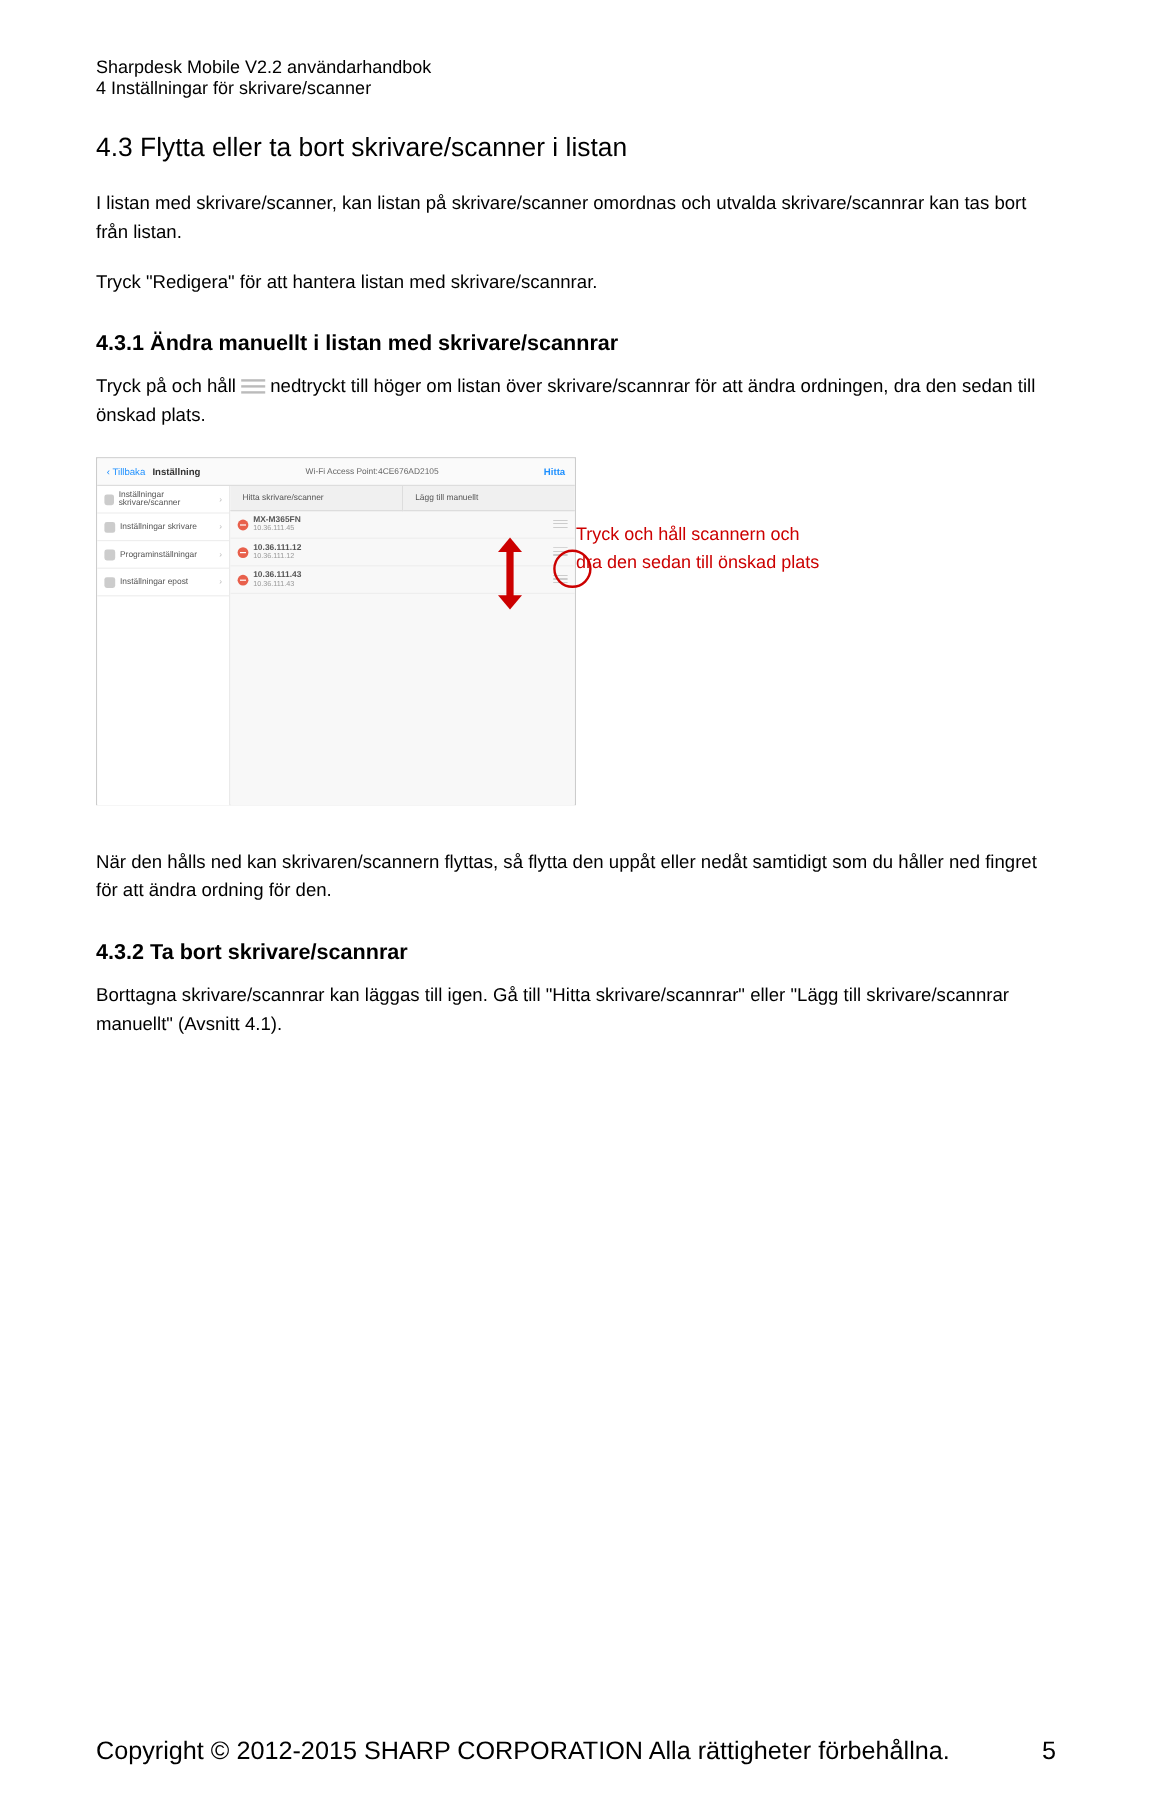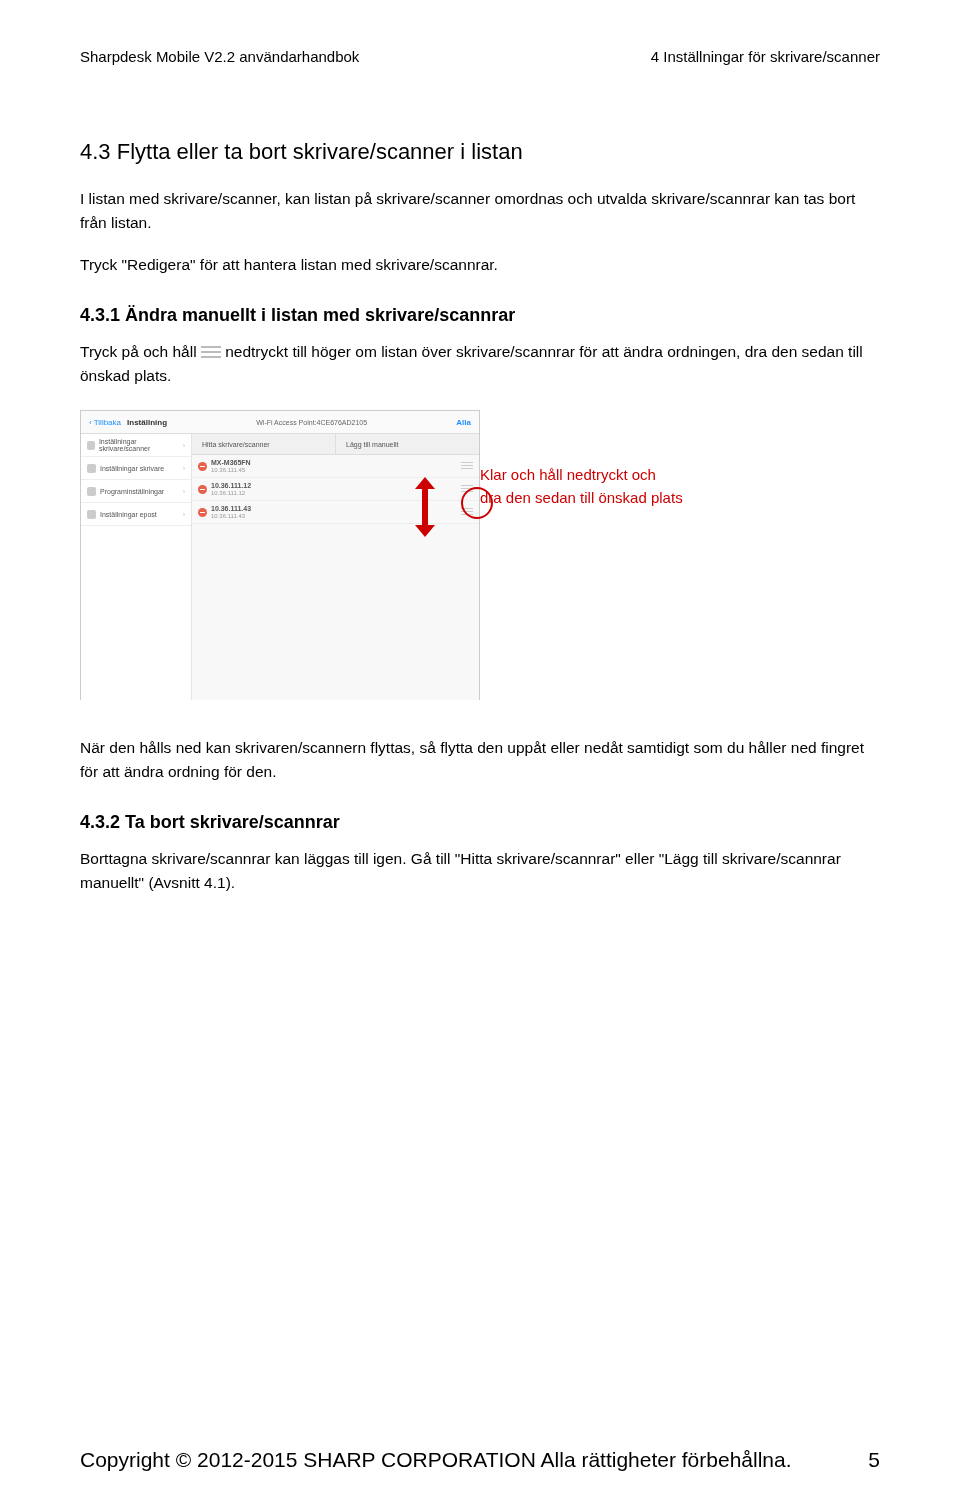--- a/index.html
+++ b/index.html
@@ -16,21 +16,22 @@
   .page {
     padding: 48px 80px 40px 80px;
     box-sizing: border-box;
     height: 100%;
     position: relative;
   }
   .header-row {
     display: flex;
     justify-content: space-between;
     font-size: 15px;
-    margin-bottom: 74px;
+    margin-bottom: 28px;
+    flex-direction: column;
   }
   h2.section-hd {
     font-size: 22px;
     font-weight: normal;
     margin: 0 0 22px 0;
   }
   p.body {
     font-size: 15.5px;
     line-height: 1.55;
     margin: 0 0 18px 0;
@@ -223,21 +224,21 @@
     <span class="inline-icon-hamburger"><span></span></span>
     <span> nedtryckt till höger om listan över skrivare/scannrar för att ändra ordningen, dra den sedan till önskad plats.</span>
   </p>
 
   <div class="mockup-wrap">
     <div class="mockup">
       <div class="mockup-top">
         <span class="back">‹ <span>Tillbaka</span></span>
         <span style="margin-left:6px;font-weight:bold;color:#333;">Inställning</span>
         <span class="center">Wi-Fi Access Point:4CE676AD2105</span>
-        <span class="klar">Alla</span>
+        <span class="klar">Hitta</span>
       </div>
       <div class="mockup-cols">
         <div class="mcol" style="flex:0 0 110px;">
           <div class="mrow">
             <span class="wrench"></span>
             <span>Inställningar skrivare/scanner</span>
             <span class="chev">›</span>
           </div>
           <div class="mrow">
             <span class="wrench"></span>
@@ -295,21 +296,21 @@
 
       <div class="red-arrow">
         <div class="tri-up"></div>
         <div class="shaft"></div>
         <div class="tri-down"></div>
       </div>
       <div class="grip-overlay"></div>
     </div>
 
     <div class="red-note">
-      <div>Klar och håll nedtryckt och</div>
+      <div>Tryck och håll scannern och</div>
       <div>dra den sedan till önskad plats</div>
     </div>
   </div>
 
   <p class="body">När den hålls ned kan skrivaren/scannern flyttas, så flytta den uppåt eller nedåt samtidigt som du håller ned fingret för att ändra ordning för den.</p>
 
   <h3 class="sub-hd">4.3.2   Ta bort skrivare/scannrar</h3>
   <p class="body">Borttagna skrivare/scannrar kan läggas till igen. Gå till "Hitta skrivare/scannrar" eller "Lägg till skrivare/scannrar manuellt" (Avsnitt 4.1).</p>
 
   <div class="footer-row">

